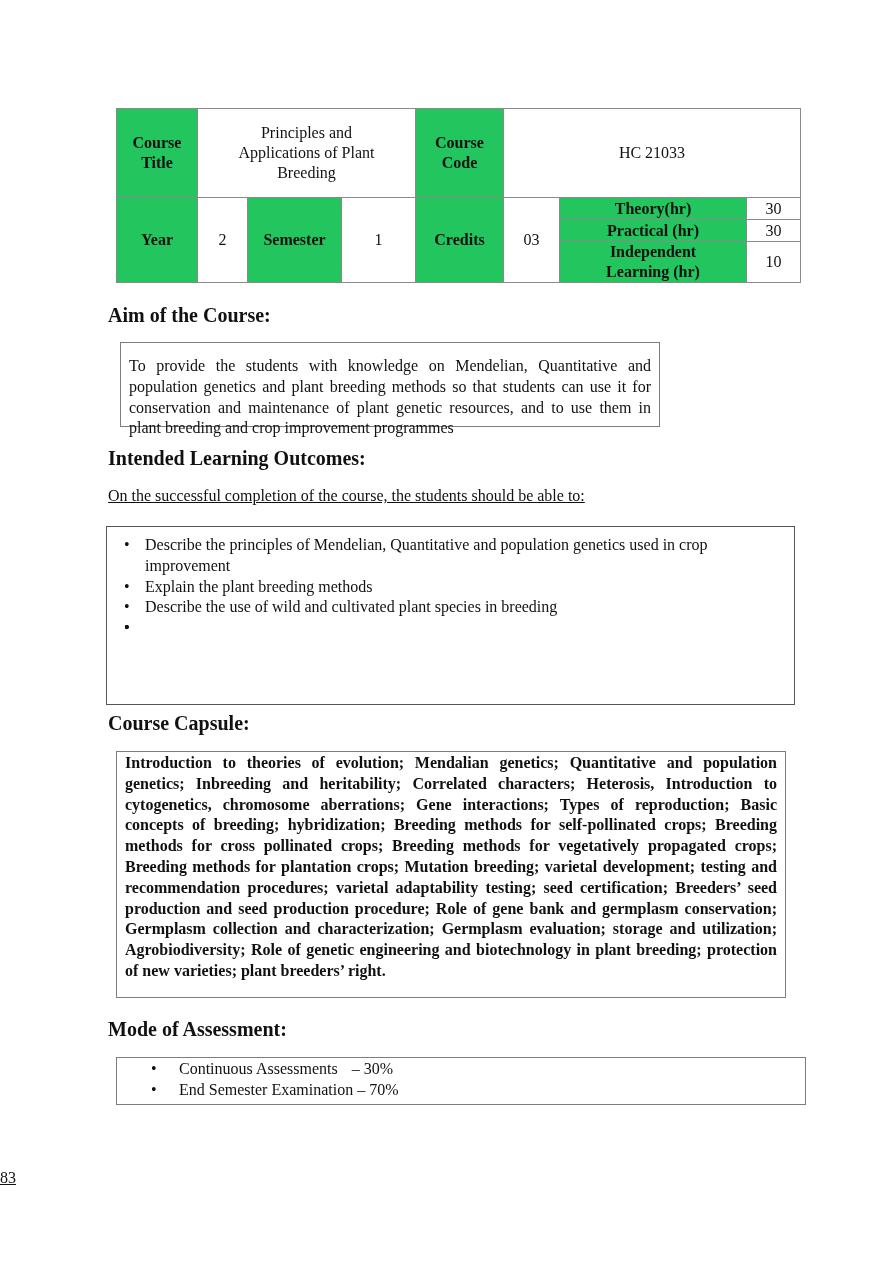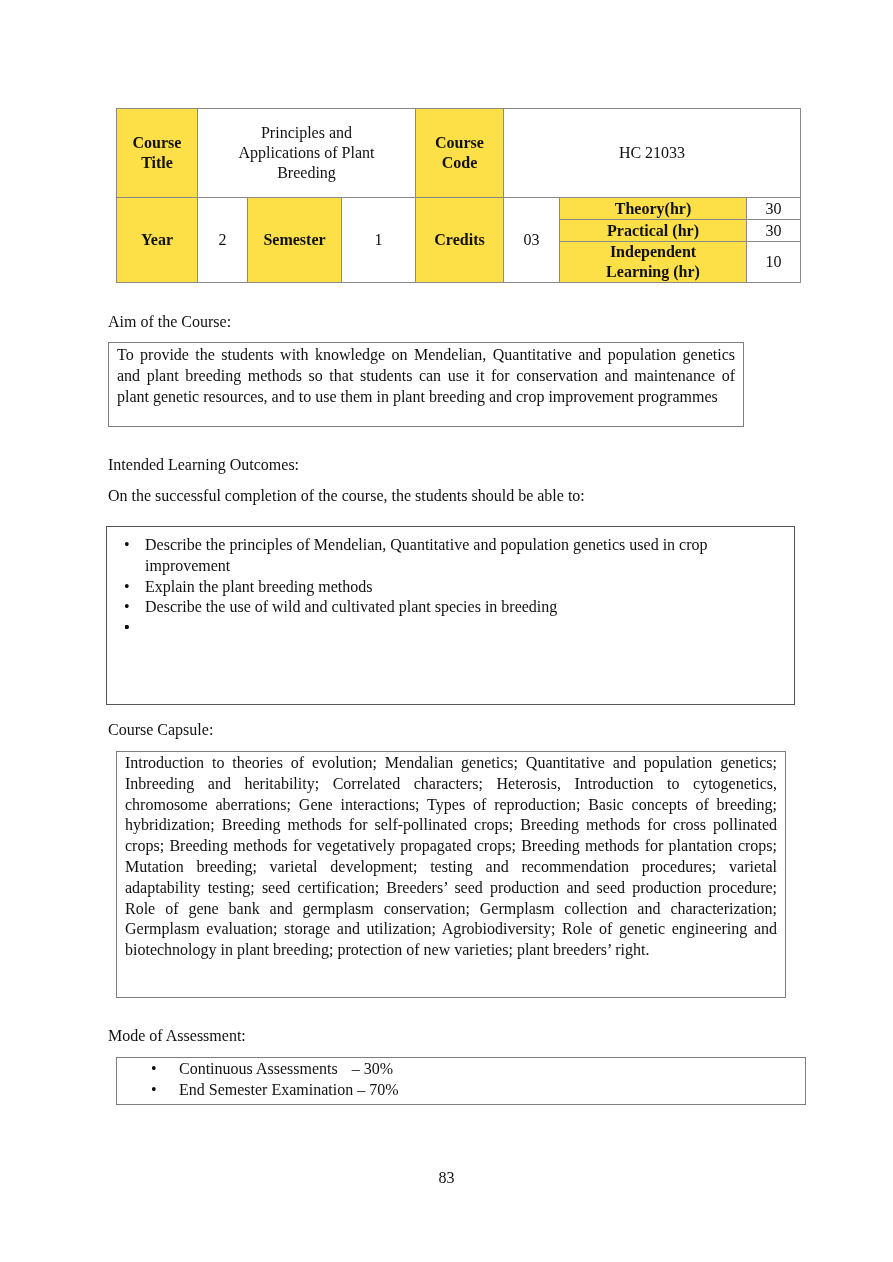--- a/index.html
+++ b/index.html
@@ -1,40 +1,40 @@
 <!DOCTYPE html>
 <html><head>
   <meta charset="utf-8">
   <style>
     html, body { margin: 0; padding: 0; background: #ffffff; }
     body {
       width: 893px; height: 1262px; position: relative; overflow: hidden;
       font-family: "Liberation Serif", "DejaVu Serif", serif;
       color: #111;
     }
-    .abs { position: absolute; }
+    .abs { position: absolute; text-decoration: underline; }
     table.info {
       position: absolute; left: 116px; top: 108px;
       border-collapse: collapse; table-layout: fixed;
       font-size: 16px;
     }
     table.info td {
       border: 1px solid #8a8a8a; text-align: center; vertical-align: middle;
       padding: 0 4px; line-height: 20px;
     }
-    .hd { background: #fde047; font-weight: bold; }
+    .hd { background: #22c55e; font-weight: bold; }
     .box {
       position: absolute; border: 1px solid #7d7d7d; box-sizing: border-box;
       font-size: 16px; line-height: 20.8px;
     }
     .justify { text-align: justify; }
     ul.blt { margin: 0; padding: 0; list-style: none; }
     ul.blt li { position: relative; }
     ul.blt li .dot { position: absolute; left: 0; top: 0; }
-    .section-title { position: absolute; left: 108px; font-weight: normal; font-size: 16px; margin-top: 9px; }
+    .section-title { position: absolute; left: 108px; font-weight: bold; font-size: 20px; }
   </style>
 </head>
 <body>
 
 <table class="info">
   <colgroup>
     <col style="width:81px">
       <col style="width:50px">
       <col style="width:94px">
       <col style="width:74px">
@@ -65,52 +65,52 @@
     <td>30</td>
   </tr>
   <tr style="height:41px">
     <td class="hd" style="padding:0 30px;">Independent Learning (hr)</td>
     <td>10</td>
   </tr>
 </tbody>
   </table>
 
 <div class="section-title" style="top:304px;">Aim of the Course:</div>
-<div class="box justify" style="left:108px; top:342px; width:636px; height:85px; padding:2px 8px 0 8px;">
+<div class="box justify" style="left:120px; top:342px; width:540px; height:85px; padding:13px 8px 0 8px;">
   <span style="text-align-last:left; display:block;">To provide the students with knowledge on Mendelian, Quantitative and population genetics and plant breeding methods so that students can use it for conservation and maintenance of plant genetic resources, and to use them in plant breeding and crop improvement programmes</span>
 </div>
 
 <div class="section-title" style="top:447px;">Intended Learning Outcomes:</div>
 <div class="abs" style="left:108px; top:487px; font-size:16px;">On the successful completion of the course, the students should be able to:</div>
 <div class="box" style="left:106px; top:526px; width:689px; height:179px; padding:8px 14px 0 17px; border-color:#555; overflow:hidden;">
   <ul class="blt">
     <li style="padding-left:21px;"><span class="dot">•</span><span>Describe the principles of Mendelian, Quantitative and population genetics used in crop improvement</span></li>
     <li style="padding-left:21px;"><span class="dot">•</span><span>Explain  the plant breeding methods</span></li>
     <li style="padding-left:21px;"><span class="dot">•</span><span>Describe the use of wild and cultivated plant species in breeding</span></li>
     <li style="padding-left:21px;"><span class="dot">•</span></li>
     <li style="padding-left:21px;"><span class="dot">•</span></li>
     <li style="padding-left:21px;"><span class="dot">•</span></li>
   </ul>
 </div>
 
 <div class="section-title" style="top:712px;">Course Capsule:</div>
-<div class="box justify" style="left:116px; top:751px; width:670px; height:247px; padding:1px 8px 0 8px;">
+<div class="box justify" style="left:116px; top:751px; width:670px; height:247px; padding:1px 8px 0 8px;font-weight:bold;">
   <span style="display:block; text-align-last:left;">Introduction to theories of evolution; Mendalian genetics; Quantitative and population genetics; Inbreeding and heritability; Correlated characters; Heterosis, Introduction to cytogenetics, chromosome aberrations; Gene interactions; Types of reproduction; Basic concepts of breeding; hybridization; Breeding methods for self-pollinated crops; Breeding methods for cross pollinated crops; Breeding methods for vegetatively propagated crops; Breeding methods for plantation crops; Mutation breeding; varietal development; testing and recommendation procedures; varietal adaptability testing; seed certification; Breeders’ seed production and seed production procedure; Role of gene bank and germplasm conservation; Germplasm collection and characterization; Germplasm evaluation; storage and utilization; Agrobiodiversity; Role of genetic engineering and biotechnology in plant breeding; protection of new varieties; plant breeders’ right.</span>
 </div>
 
 <div class="section-title" style="top:1018px;">Mode of Assessment:</div>
 <div class="box" style="left:116px; top:1057px; width:690px; height:48px; padding:1px 0 0 34px;">
   <ul class="blt">
     <li style="padding-left:28px;">
       <span class="dot">•</span>
       <span>Continuous Assessments</span>
       <span style="display:inline-block; width:6px;"></span>
       <span>– 30%</span>
     </li>
     <li style="padding-left:28px;">
       <span class="dot">•</span>
       <span>End Semester Examination</span>
       <span>– 70%</span>
     </li>
   </ul>
 </div>
 
-<div class="abs" style="left:0; width:893px; top:1169px; text-align:center; font-size:16px;">83</div>
+<div class="abs" style="left:0; width:893px; top:1169px; text-align:left; font-size:16px;">83</div>
 
 </body></html>

